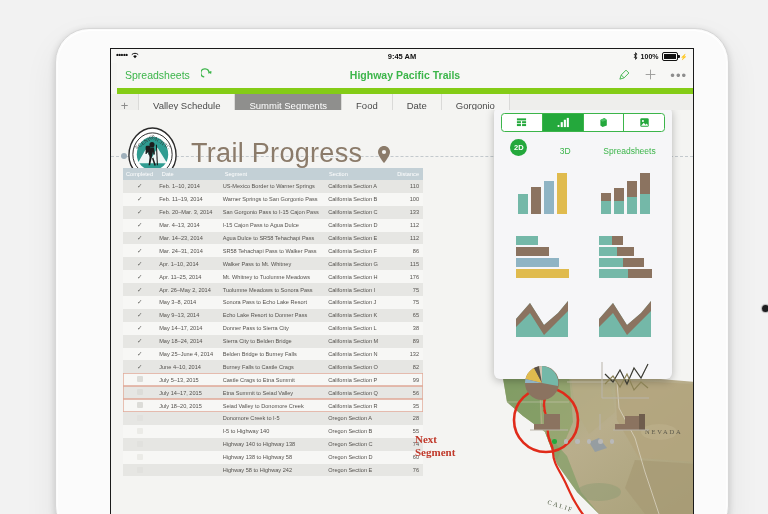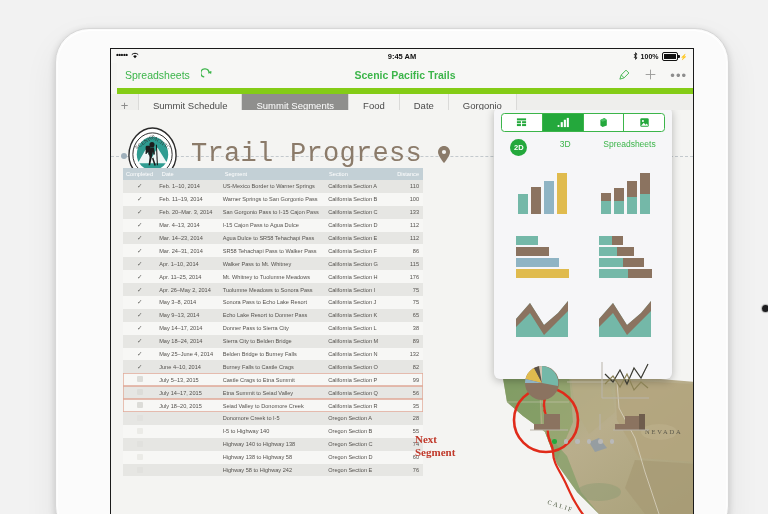--- a/index.html
+++ b/index.html
@@ -66,21 +66,21 @@
     border-right:1px solid #dadad8;background:#f4f4f2;white-space:nowrap;}
   .tab.active{background:#8f8f8d;color:#fff;}
   
   .sheet{position:absolute;left:0;right:0;top:61px;bottom:0;background:#f4f4f2;overflow:hidden;}
   .sheet-bgline{position:absolute;left:0;right:0;top:46px;height:1px;
     border-top:1px dashed #c3c9cd;}
   .sheet-dot{position:absolute;left:10px;top:43px;width:6px;height:6px;border-radius:50%;background:#9fb0bb;}
   
   .titlewrap{position:absolute;left:14px;top:16px;display:flex;align-items:center;gap:11px;}
   .logo{width:55px;height:55px;position:relative;}
-  .title-text{font-family:Liberation Mono, monospace;font-size:27px;color:#8b7b6a;letter-spacing:.3px;}
+  .title-text{font-family:Liberation Sans, sans-serif;font-size:27px;color:#8b7b6a;letter-spacing:.3px;}
   .pin{width:13px;height:18px;position:relative;margin-left:4px;}
   
   .table{position:absolute;left:12px;top:58px;width:300px;font-size:5.6px;color:#55524e;}
   .trow{display:flex;height:12.9px;align-items:center;}
   .thead{background:#c3d0d6;color:#fff;font-size:5.6px;height:12px;}
   .trow.alt{background:#e6e6e3;}
   .trow.wh{background:#f7f7f5;}
   .trow.sel{box-shadow:inset 0 0 0 .7px #e0a896;}
   .c-chk{width:34px;text-align:center;}
   .c-date{width:65px;padding-left:3px;}
@@ -96,21 +96,21 @@
   .nextseg{position:absolute;right:232px;bottom:56px;width:46px;
     font-family:"Liberation Serif", serif;color:#c0392b;font-size:11px;font-weight:bold;line-height:13px;}
   
   .popover{position:absolute;left:383px;top:-3px;width:178px;height:272px;
     background:#f6f6f8;border-radius:6px;
     box-shadow:0 2px 9px rgba(0,0,0,.26);z-index:9;}
   .segctl{display:flex;margin:6px 7px 0 7px;height:17px;border:1px solid #3cb54a;border-radius:3.5px;overflow:hidden;background:#fff;}
   .segctl > div{flex:1;display:flex;align-items:center;justify-content:center;border-right:1px solid #3cb54a;}
   .segctl > div:last-child{border-right:none;}
   .segctl .on{background:#24a83c;}
-  .modes{display:flex;align-items:flex-start;justify-content:space-around;margin-top:7px;font-size:8.5px;color:#3cb54a;}
+  .modes{display:flex;align-items:flex-end;justify-content:space-around;margin-top:7px;font-size:8.5px;color:#3cb54a;}
   .mode-2d{width:17px;height:17px;border-radius:50%;background:#24a83c;color:#fff;
     display:flex;align-items:center;justify-content:center;font-size:7.5px;font-weight:bold;}
   .charts{display:grid;grid-template-columns:1fr 1fr;gap:0px;margin-top:5px;padding:0 6px;}
   .chartcell{height:63px;display:flex;align-items:center;justify-content:center;}
   .pagedots{display:flex;justify-content:center;gap:7px;margin-top:4px;}
   .pagedots span{width:4.5px;height:4.5px;border-radius:50%;background:#b9b9b9;}
   .pagedots span.on{background:#24a83c;}
 </style>
 </head>
 <body>
@@ -144,40 +144,40 @@
   </div>
 
   <div class="navbar">
     <div class="nav-back">Spreadsheets</div>
     <div class="nav-undo">
       <svg width="13" height="13" viewBox="0 0 14 14">
         <path d="M3 9.5 A4.4 4.4 0 1 1 8.6 5.2 L10.6 4.2" stroke="#3cb54a" stroke-width="1.4" fill="none" stroke-linecap="round"></path>
         <path d="M10.9 6.6 L11.1 3.8 L8.6 4.6 Z" fill="#3cb54a"></path>
       </svg>
     </div>
-    <div class="nav-title">Scenic Pacific Trails</div>
+    <div class="nav-title">Highway Pacific Trails</div>
     <div class="nav-right">
       <span>
         <svg width="13" height="13" viewBox="0 0 14 14">
           <path d="M8.6 2.3 L11.7 5.4 L6.6 10.6 L3.5 7.5 Z" stroke="#3cb54a" stroke-width="1" fill="none"></path>
           <path d="M3.5 7.5 L2 12 L6.6 10.6" stroke="#3cb54a" stroke-width="1" fill="none"></path>
         </svg>
       </span>
       <span>
         <svg width="13" height="13" viewBox="0 0 14 14">
           <path d="M7 1.8 L7 12.2 M1.8 7 L12.2 7" stroke="#9a9a98" stroke-width="1"></path>
         </svg>
       </span>
       <span class="nav-ell">•••</span>
     </div>
   </div>
 
   <div class="tabbar">
     <div class="tab-add">+</div>
-    <div class="tab">Summit Schedule</div>
+    <div class="tab">Valley Schedule</div>
     <div class="tab active">Summit Segments</div>
     <div class="tab">Food</div>
     <div class="tab">Date</div>
     <div class="tab">Gorgonio</div>
   </div>
 
   <div class="sheet">
     <div class="sheet-bgline"></div>
     <div class="sheet-dot"></div>
 

